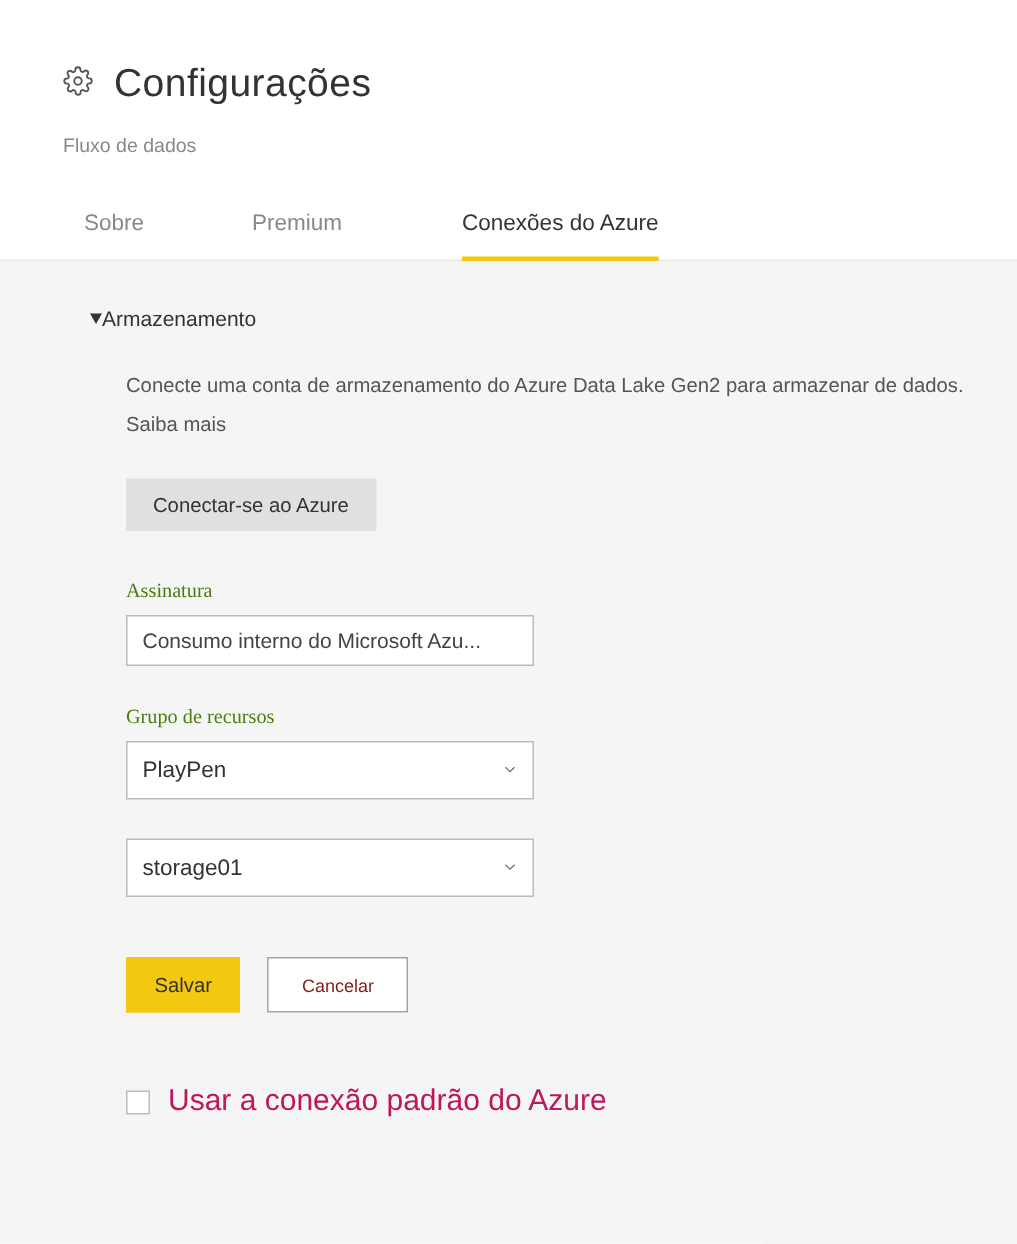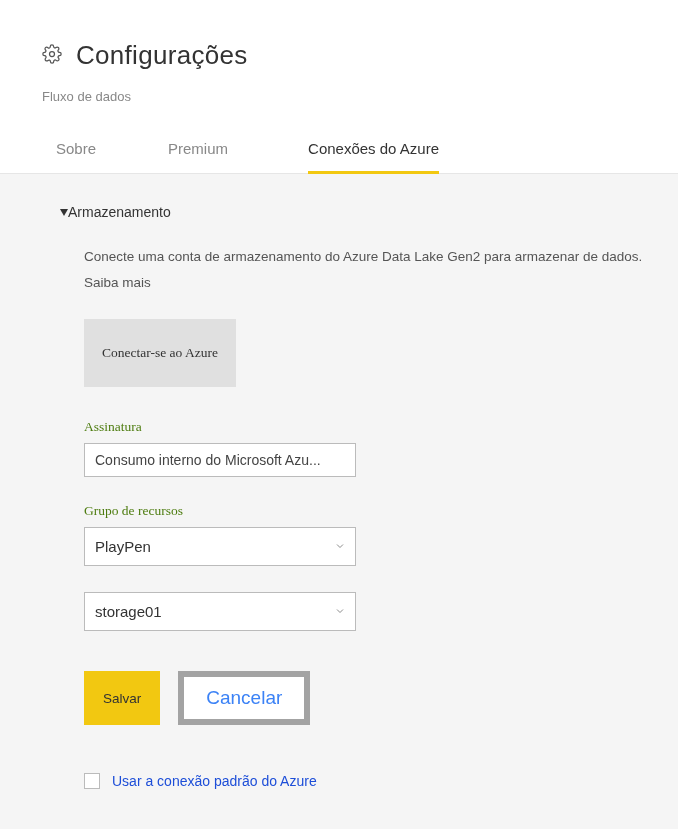--- a/index.html
+++ b/index.html
@@ -91,27 +91,26 @@
     .description {
       font-size: 13.5px;
       color: #555;
       line-height: 1.9;
     }
     .learn-more {
       color: #555;
     }
     .btn-connect {
       margin-top: 24px;
-      padding: 26px 18px;
+      padding: 10px 18px;
       background: #e0e0e0;
       border: none;
       font-size: 13.5px;
       color: #333;
       cursor: pointer;
-      font-family: Liberation Serif, serif;
     }
     .form-group {
       margin-top: 32px;
     }
     .form-group.tight {
       margin-top: 26px;
     }
     .form-label {
       font-size: 13.5px;
       color: #4d7c0f;
@@ -160,41 +159,41 @@
       padding: 10px 18px;
       background: #f2c811;
       border: 1px solid #f2c811;
       font-size: 13.5px;
       color: #333;
       cursor: pointer;
     }
     .btn-cancel {
       padding: 10px 22px;
       background: #fff;
-      border: 6px solid #a3a3a3;
-      font-size: 19px;
-      color: #3b82f6;
+      border: 1px solid #a3a3a3;
+      font-size: 12px;
+      color: #7f1d1d;
       cursor: pointer;
     }
     .checkbox-row {
       margin-top: 48px;
       display: flex;
       align-items: center;
       gap: 12px;
     }
     .checkbox {
       width: 16px;
       height: 16px;
       border: 1.5px solid #bbb;
       background: #fff;
       cursor: pointer;
     }
     .checkbox-label {
-      font-size: 14px;
-      color: #1d4ed8;
+      font-size: 20px;
+      color: #be185d;
     }
   </style>
 </head>
 <body>
 
 <div class="header">
   <div class="header-title-row">
     <span>
       <svg class="gear-svg" viewBox="0 0 24 24">
         <circle cx="12" cy="12" r="3"></circle>

